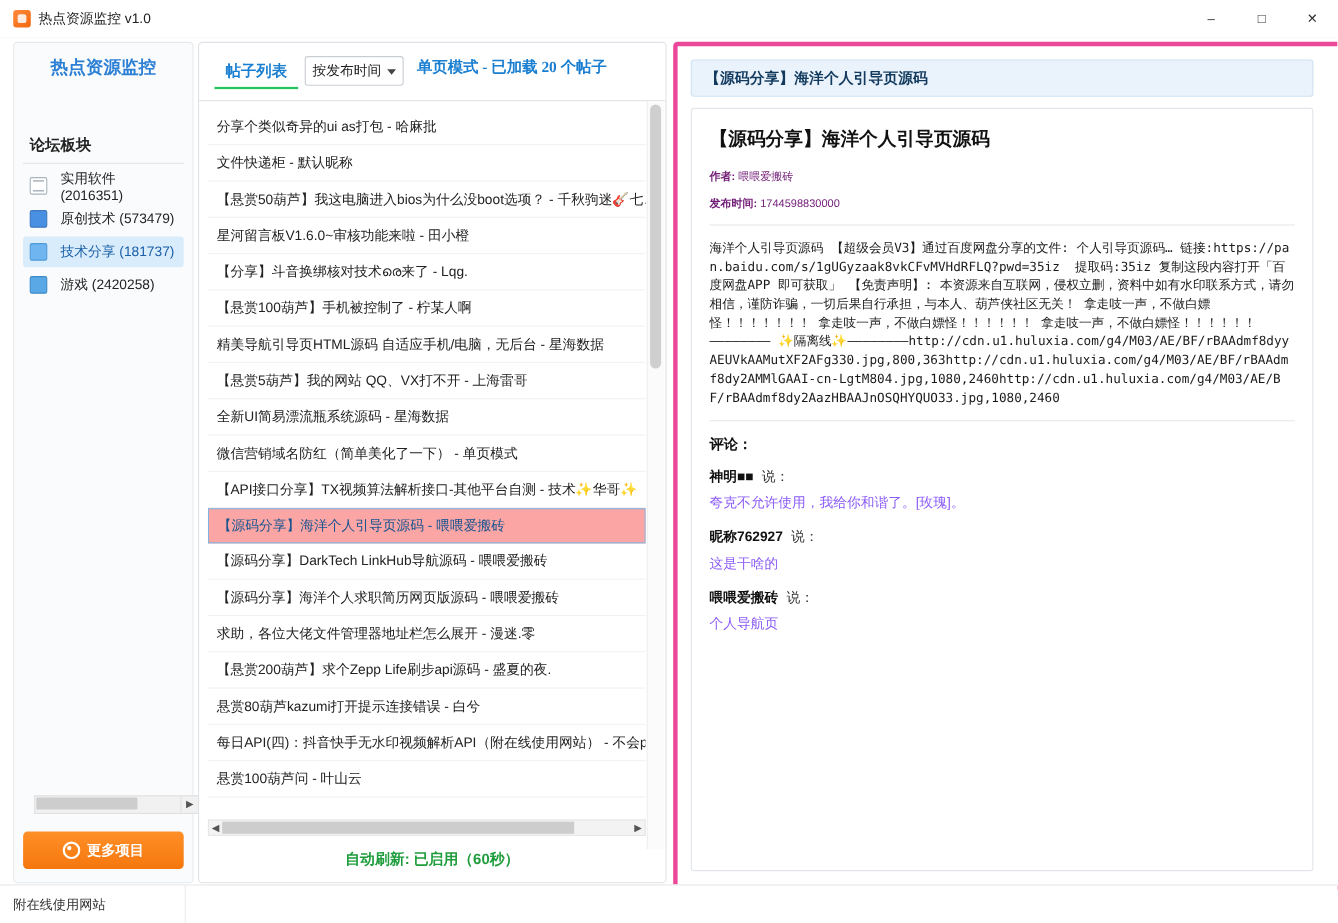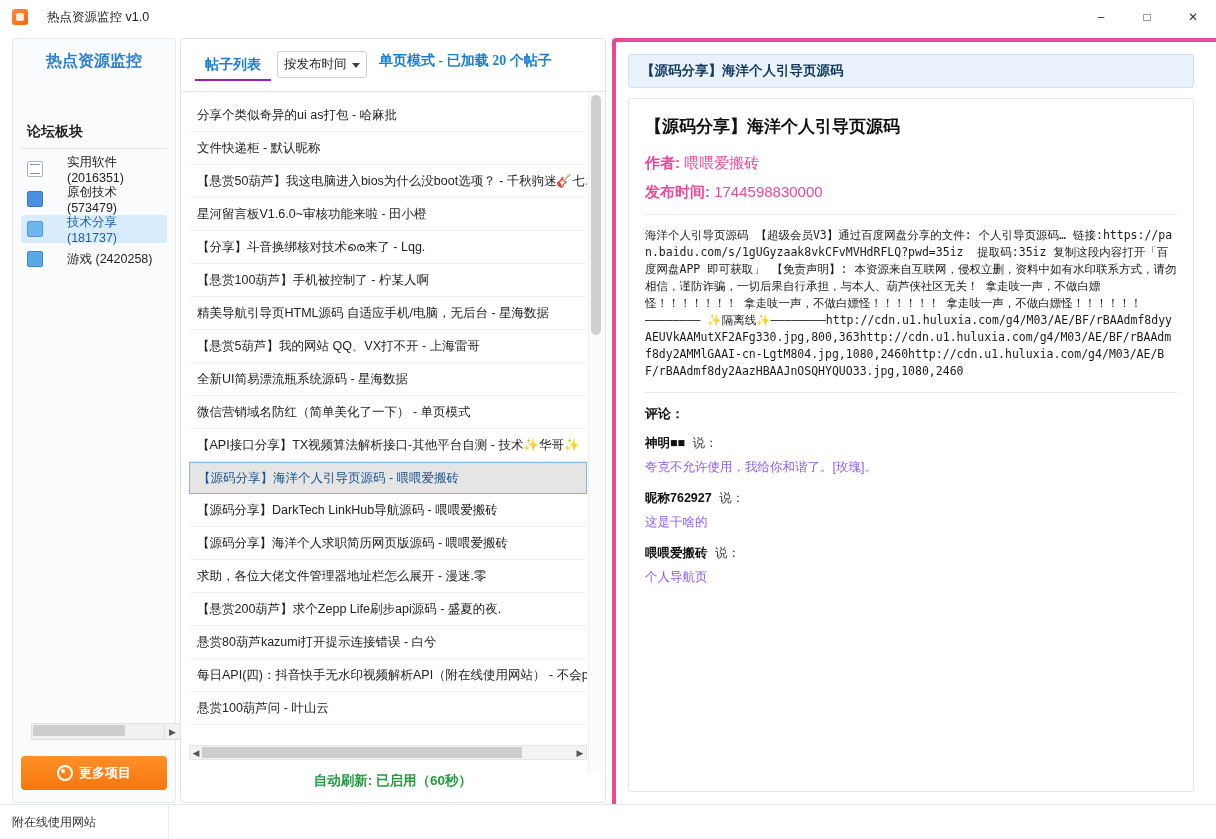--- a/index.html
+++ b/index.html
@@ -29,21 +29,21 @@
     height: 34px;
     background: #ffffff;
     border-bottom: 1px solid #e8e8e8;
   }
   .title-left {
     position: absolute;
     left: 12px; top: 0;
     height: 34px;
     display: flex;
     align-items: center;
-    gap: 19px;
+    gap: 7px;
   }
   .app-icon {
     width: 16px; height: 16px;
     border-radius: 3px;
     background: linear-gradient(135deg, #ff8a3d, #f2670c);
     position: relative;
   }
   .app-icon::after {
     content: "";
     position: absolute;
@@ -118,21 +118,21 @@
     background: #e0e4e8;
   }
   .board-list {
     position: absolute;
     left: 8px; top: 116px;
     width: 146px;
   }
   .board-item {
     display: flex;
     align-items: center;
-    gap: 24px;
+    gap: 12px;
     height: 28px;
     padding: 0 6px;
     font-size: 12.5px;
     color: #222;
     border-radius: 3px;
   }
   .board-item + .board-item { margin-top: 2px; }
   .board-item.selected {
     background: #d9ecfb;
     color: #1a5fa8;
@@ -237,21 +237,21 @@
   .tab-posts {
     position: absolute;
     left: 14px; top: 12px;
     height: 28px;
     padding: 0 10px;
     display: flex;
     align-items: center;
     font-size: 14px;
     font-weight: bold;
     color: #1b7fd1;
-    border-bottom: 2px solid #a21caf;
+    border-bottom: 2px solid #22c55e;
   }
   .sort-select {
     position: absolute;
     left: 96px; top: 12px;
     width: 90px;
     height: 27px;
     border: 1px solid #c9ced3;
     border-radius: 3px;
     background: #ffffff;
     display: flex;
@@ -298,21 +298,21 @@
     line-height: 32px;
     padding: 0 8px;
     font-size: 12.5px;
     color: #222;
     border-bottom: 1px solid #f0f2f4;
     white-space: nowrap;
     overflow: hidden;
     text-overflow: clip;
   }
   .post-item.selected {
-    background: #e5e5e5;
+    background: #fca5a5;
     color: #14538f;
     border: 1px solid #7fb4e3;
     box-sizing: border-box;
     line-height: 30px;
   }
 
   .mid-vscroll {
     position: absolute;
     right: 1px; top: 53px;
     width: 15px;
@@ -404,23 +404,23 @@
     overflow: hidden;
     background: #ffffff;
   }
   .detail-title {
     font-size: 17px;
     font-weight: bold;
     color: #111;
     margin: 2px 0 16px 0;
   }
   .meta-row {
-    font-size: 15px;
+    font-size: 10px;
     margin-bottom: 10px;
-    color: #ec4899;
+    color: #701a75;
   }
   .meta-row b { font-weight: bold; }
   .meta-value { font-weight: normal; }
   .hr {
     height: 1px;
     background: #e5e8eb;
     margin: 12px 0 12px 0;
   }
   .body-text {
     font-family: "DejaVu Sans Mono", "Liberation Mono", monospace;

